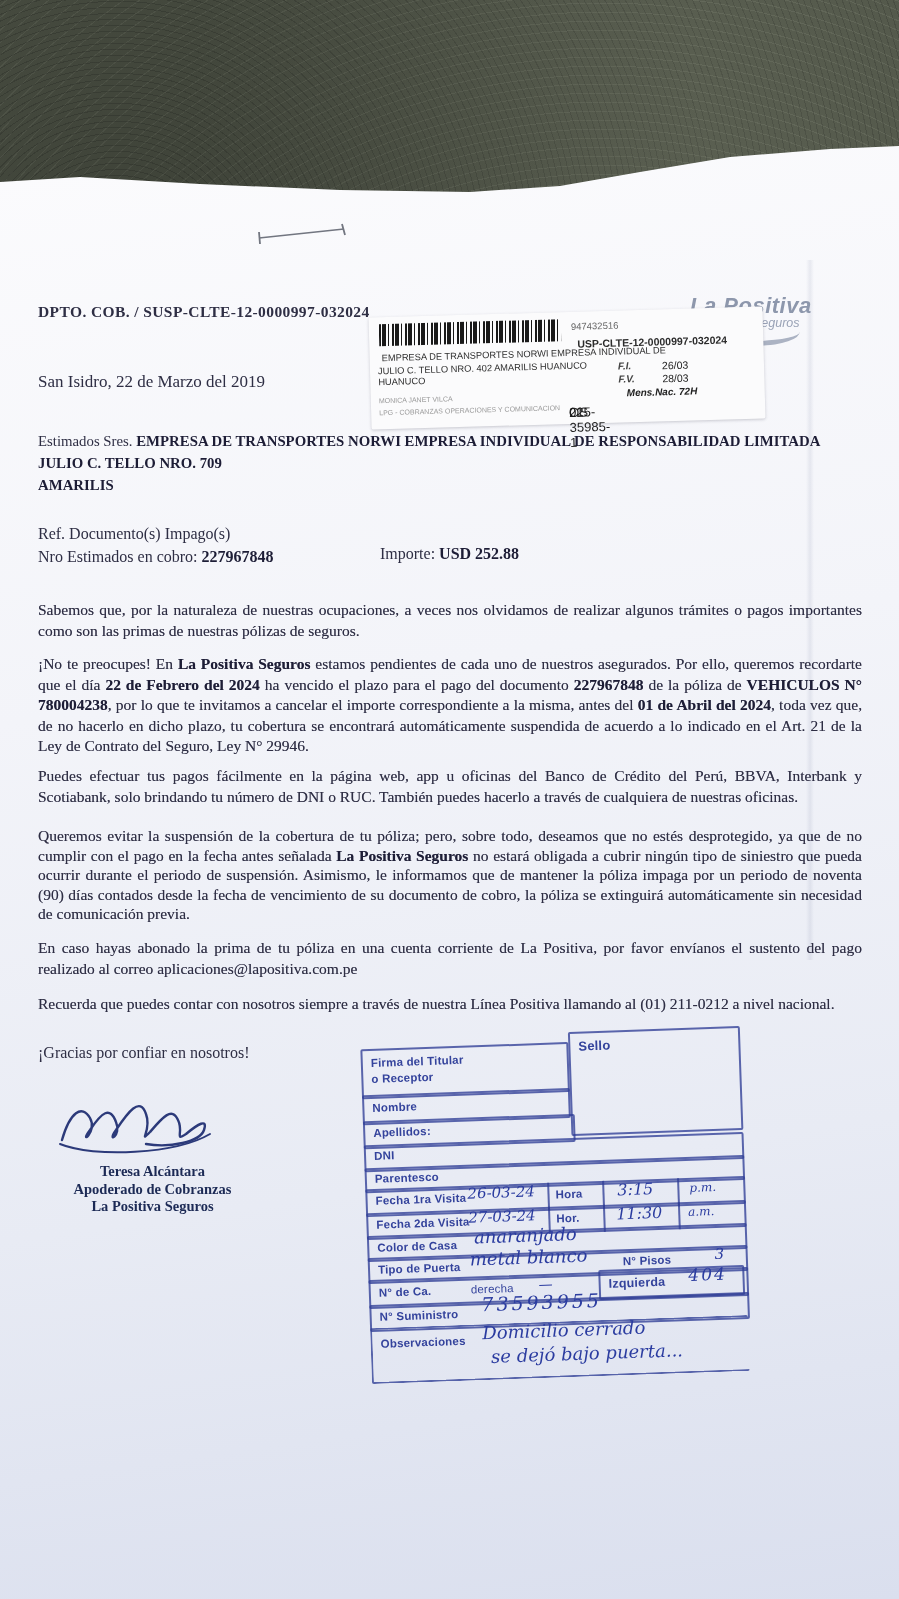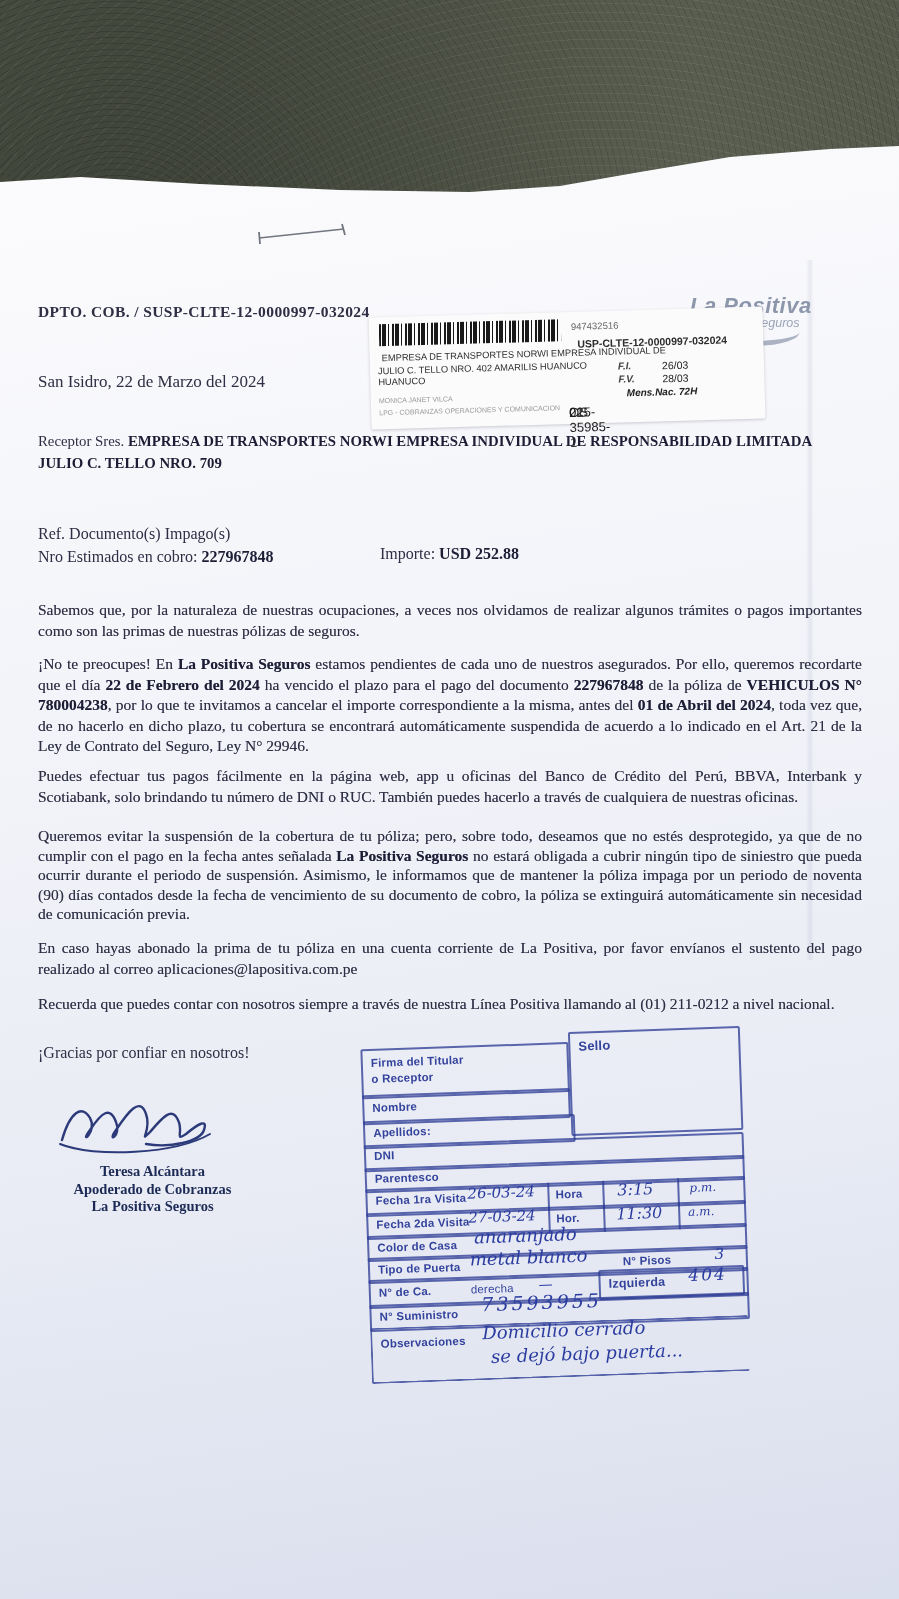--- a/index.html
+++ b/index.html
@@ -111,25 +111,26 @@
     <div class="st-fvv">28/03</div>
     <div class="st-mens">Mens.Nac. 72H</div>
     <div class="st-os">
       <span>OS</span>
       <span>025-35985-1</span>
       <span class="gap"></span>
       <span>21</span>
     </div>
   </div>
 
-  <div class="txt date">San Isidro, 22 de Marzo del 2024</div>
+  <div class="txt date">San Isidro, 22 de Marzo del 2019</div>
 
   <div class="txt salut">
-    <div><span>Receptor Sres. </span><span class="b">EMPRESA DE TRANSPORTES NORWI EMPRESA INDIVIDUAL DE RESPONSABILIDAD LIMITADA</span></div>
+    <div><span>Estimados Sres. </span><span class="b">EMPRESA DE TRANSPORTES NORWI EMPRESA INDIVIDUAL DE RESPONSABILIDAD LIMITADA</span></div>
     <div class="b">JULIO C. TELLO NRO. 709</div>
+    <div class="b">AMARILIS</div>
   </div>
 
   <div class="txt refblock">
     <div>Ref. Documento(s) Impago(s)</div>
     <div><span>Nro Estimados en cobro: </span><span class="b">227967848</span></div>
   </div>
   <div class="txt importe"><span>Importe: </span><span class="b">USD 252.88</span></div>
 
   <div class="txt para" style="top:600px"><span>Sabemos que, por la naturaleza de nuestras ocupaciones, a veces nos olvidamos de realizar algunos trámites o pagos importantes como son las primas de nuestras pólizas de seguros.</span></div>
   <div class="txt para" style="top:654px"><span>¡No te preocupes! En </span><span class="b">La Positiva Seguros</span><span> estamos pendientes de cada uno de nuestros asegurados. Por ello, queremos recordarte que el día </span><span class="b">22 de Febrero del 2024</span><span> ha vencido el plazo para el pago del documento </span><span class="b">227967848</span><span> de la póliza de </span><span class="b">VEHICULOS N° 780004238</span><span>, por lo que te invitamos a cancelar el importe correspondiente a la misma, antes del </span><span class="b">01 de Abril del 2024</span><span>, toda vez que, de no hacerlo en dicho plazo, tu cobertura se encontrará automáticamente suspendida de acuerdo a lo indicado en el Art. 21 de la Ley de Contrato del Seguro, Ley N° 29946.</span></div>

